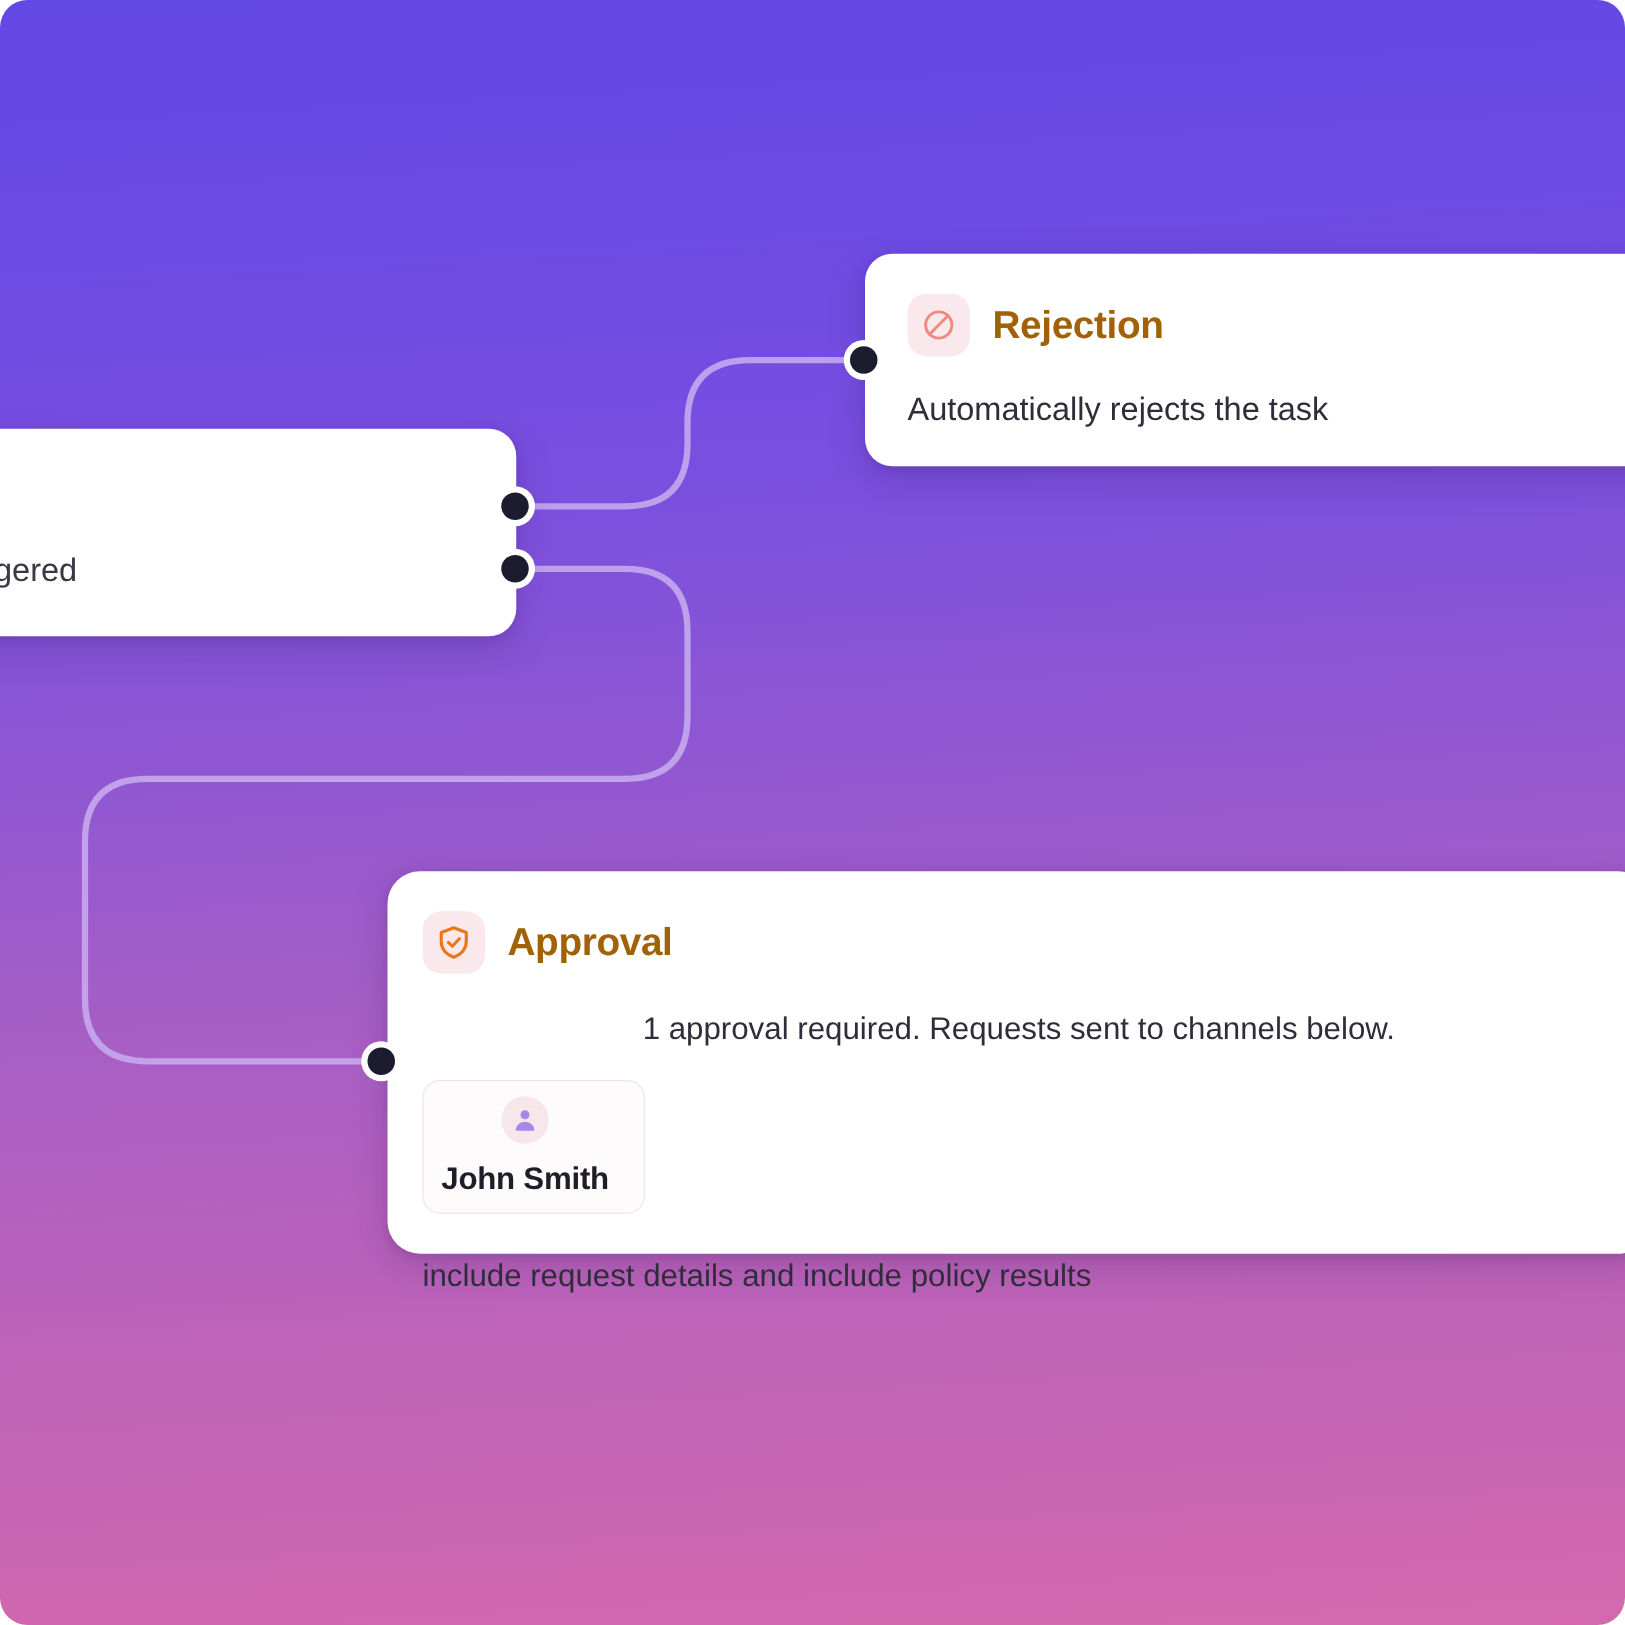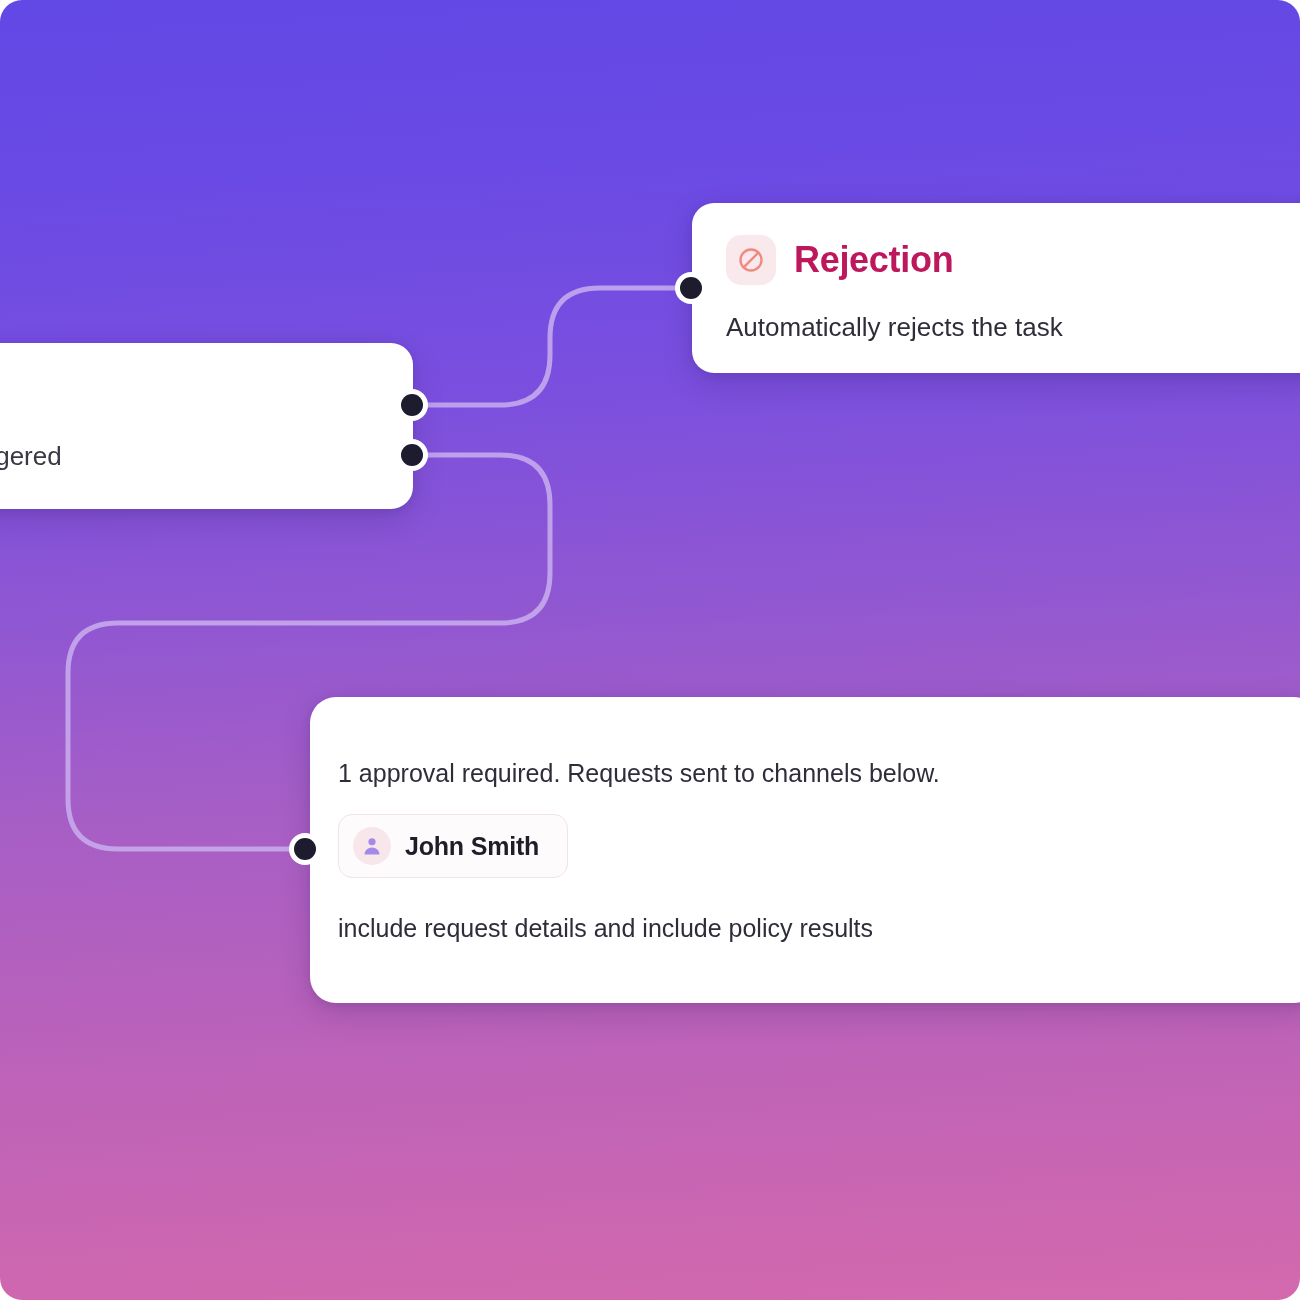--- a/index.html
+++ b/index.html
@@ -111,23 +111,23 @@
     border-radius: 15px;
     background: #fae9ec;
     display: flex;
     align-items: center;
     justify-content: center;
     flex: 0 0 auto;
   }
   .card-icon svg { display: block; }
 
   .card-title {
-    font-size: 36px;
+    font-size: 31px;
     font-weight: bold;
-    color: #be185d;
+    color: #a16207;
     letter-spacing: -0.3px;
     white-space: nowrap;
   }
 
   
   .compliance-title {
     font-size: 31px;
     font-weight: bold;
     color: #1f1d28;
     letter-spacing: -0.3px;
@@ -148,31 +148,33 @@
     color: #2f2d3a;
     white-space: nowrap;
   }
 
   
   .approval-body {
     margin-top: 30px;
     font-size: 25px;
     color: #2f2d3a;
     white-space: nowrap;
+    text-align: center;
   }
 
   .chip {
     display: inline-flex;
     align-items: center;
     gap: 14px;
     margin-top: 26px;
     padding: 12px 28px 12px 14px;
     border: 1px solid #f1e4ec;
     border-radius: 14px;
     background: #fdfbfc;
+    flex-direction: column;
   }
   .chip-avatar {
     width: 38px;
     height: 38px;
     border-radius: 50%;
     background: #f7e6ea;
     display: flex;
     align-items: center;
     justify-content: center;
     flex: 0 0 auto;
@@ -221,20 +223,29 @@
           <circle cx="12" cy="12" r="8.4"></circle>
           <line x1="6.1" y1="17.9" x2="17.9" y2="6.1"></line>
         </svg>
       </span>
       <span class="card-title">Rejection</span>
     </div>
     <div class="rejection-body">Automatically rejects the task</div>
   </div>
 
   <div class="card card-approval">
+    <div class="card-header">
+      <span class="card-icon">
+        <svg width="30" height="30" viewBox="0 0 24 24" fill="none" stroke="#E8771A" stroke-width="2" stroke-linecap="round" stroke-linejoin="round">
+          <path d="M12 2.6 L20 5.6 V11.4 C20 16.4 16.5 19.9 12 21.4 C7.5 19.9 4 16.4 4 11.4 V5.6 Z"></path>
+          <polyline points="8.6,11.9 11.1,14.4 15.6,9.6"></polyline>
+        </svg>
+      </span>
+      <span class="card-title">Approval</span>
+    </div>
 
     <div class="approval-body">1 approval required. Requests sent to channels below.</div>
 
     <div class="chip">
       <span class="chip-avatar">
         <svg width="22" height="22" viewBox="0 0 24 24" fill="#A489E8">
           <circle cx="12" cy="7.4" r="3.9"></circle>
           <path d="M3.9 21.4 C3.9 16.7 7.5 13.6 12 13.6 C16.5 13.6 20.1 16.7 20.1 21.4 Z"></path>
         </svg>
       </span>

